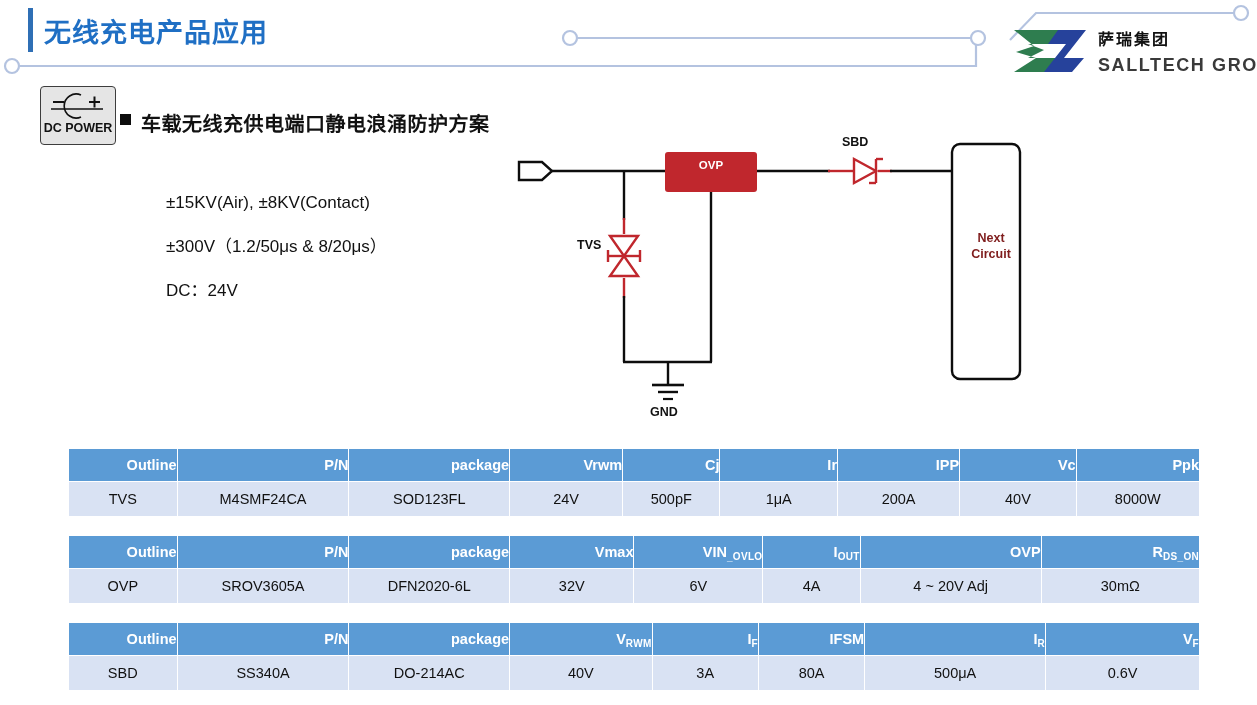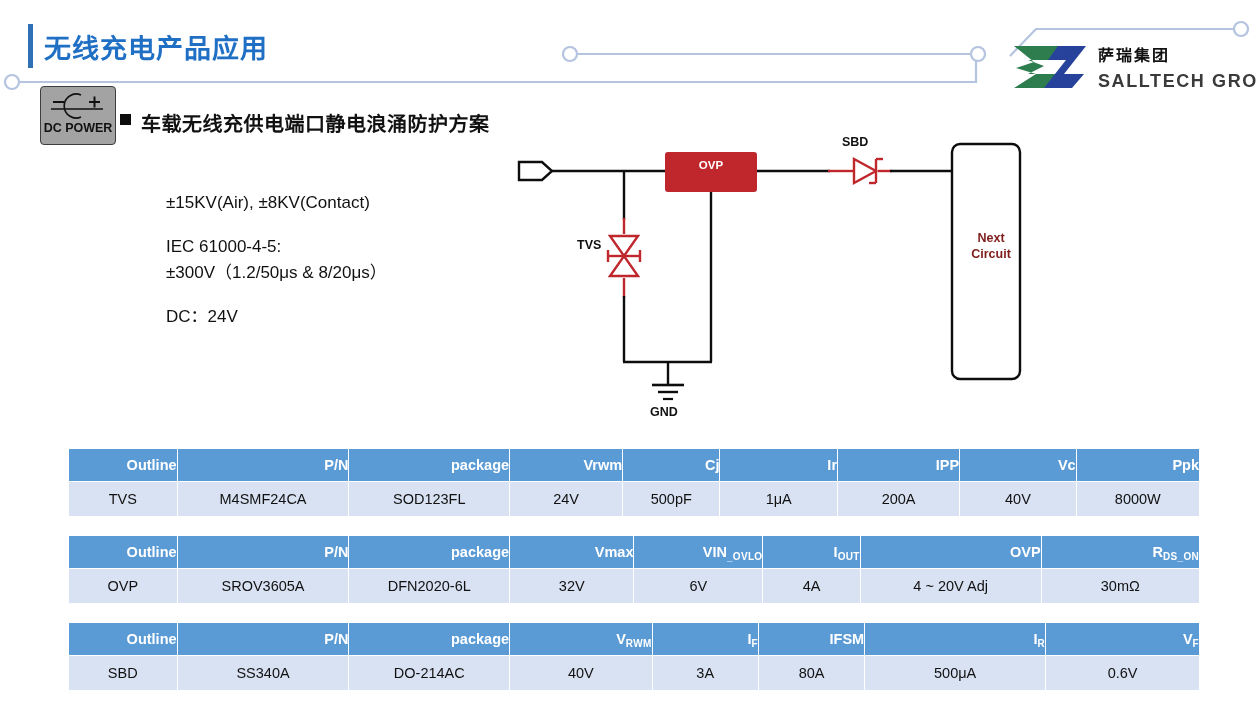--- a/index.html
+++ b/index.html
@@ -13,21 +13,21 @@
     background: #ffffff;
     font-family: "Liberation Sans", "DejaVu Sans", sans-serif;
     position: relative;
     overflow: hidden;
     -webkit-font-smoothing: antialiased;
   }
 
   
   #header {
     position: absolute;
-    left: 0; top: 16px;
+    left: 0; top: 0;
     width: 1257px; height: 92px;
   }
   #title-bar-accent {
     position: absolute;
     left: 28px; top: 8px;
     width: 5px; height: 44px;
     background: #2f6fb5;
   }
   #page-title {
     position: absolute;
@@ -75,21 +75,21 @@
     white-space: nowrap;
   }
 
   
   #dc-power-icon {
     position: absolute;
     left: 40px; top: 86px;
     width: 74px; height: 57px;
     border: 1.6px solid #3d3d3d;
     border-radius: 4px;
-    background: #a3a3a3;
+    background: #e5e5e5;
   }
   #dc-power-icon svg { position: absolute; left: 0; top: 0; }
   #dc-power-label {
     position: absolute;
     left: 0; top: 34px;
     width: 74px;
     text-align: center;
     font-size: 12.5px;
     font-weight: bold;
     color: #111111;
@@ -247,21 +247,20 @@
 </div>
 
 <div id="bullet-square"></div>
 <div id="section-heading">车载无线充供电端口静电浪涌防护方案</div>
 
 <div id="specs">
   <div class="spec-group">
     <div class="spec-line">±15KV(Air), ±8KV(Contact)</div>
   </div>
   <div class="spec-group">
-    <div class="spec-line">IEC 61000-4-5:</div>
     <div class="spec-line">±300V（1.2/50μs &amp; 8/20μs）</div>
   </div>
   <div class="spec-group">
     <div class="spec-line">DC：24V</div>
   </div>
 </div>
 
 <div id="circuit">
   <svg width="580" height="300" viewBox="0 0 580 300" xmlns="http://www.w3.org/2000/svg">
 

